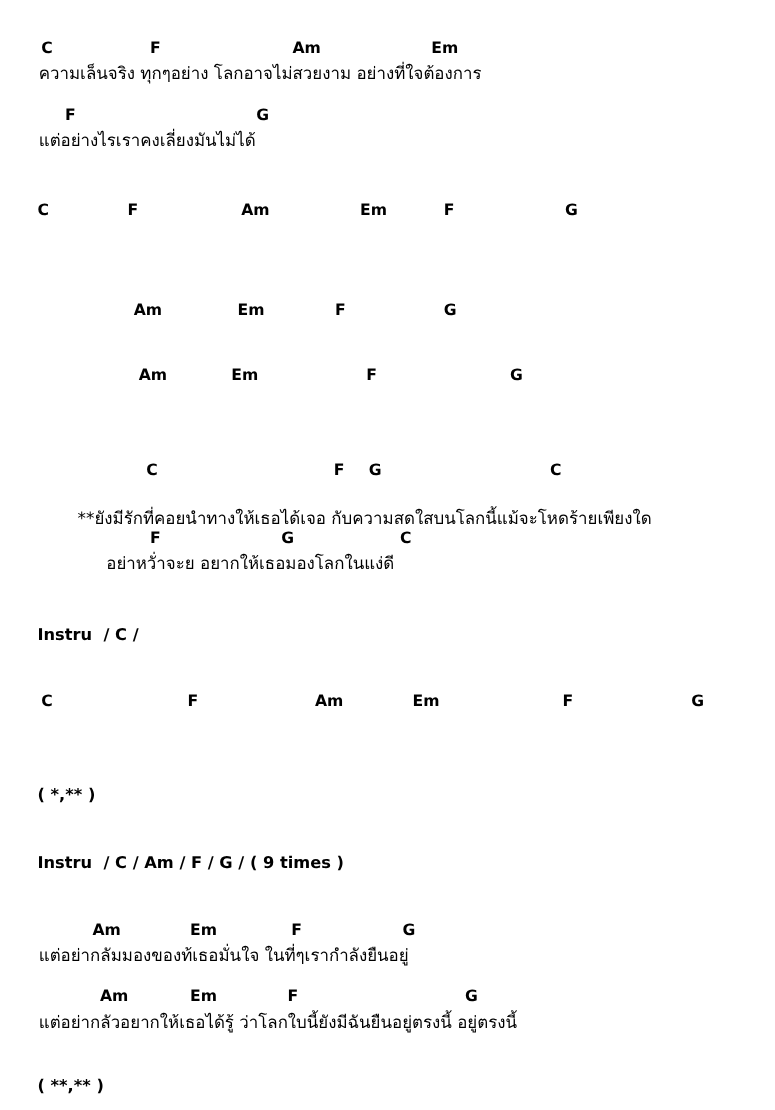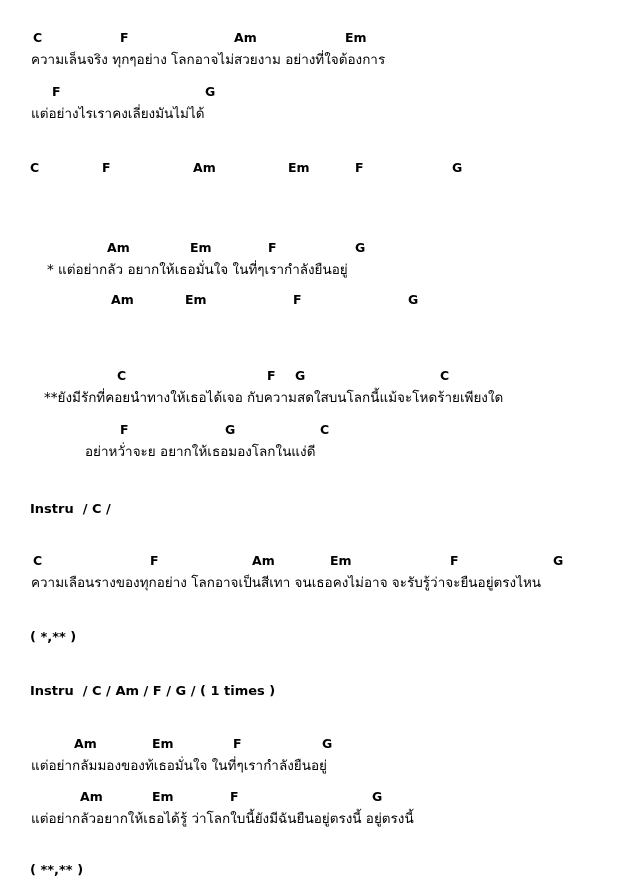--- a/index.html
+++ b/index.html
@@ -119,41 +119,38 @@
         <span class="chord" style="left: 452px;">G</span>
       </div>
     </div>
     <div class="block" style="top: 238px;">
       <div class="chordline">
         <span class="chord" style="left: 107px;">Am</span>
         <span class="chord" style="left: 190px;">Em</span>
         <span class="chord" style="left: 268px;">F</span>
         <span class="chord" style="left: 355px;">G</span>
       </div>
-      <div class="lyricline">
-        <span class="lyric" style="left: 47px;">* แต่อย่ากลัว อยากให้เธอมั่นใจ ในที่ๆเรากำลังยืนอยู่</span>
-      </div>
     </div>
     <div class="block" style="top: 290px;">
       <div class="chordline">
         <span class="chord" style="left: 111px;">Am</span>
         <span class="chord" style="left: 185px;">Em</span>
         <span class="chord" style="left: 293px;">F</span>
         <span class="chord" style="left: 408px;">G</span>
       </div>
     </div>
     <div class="block" style="top: 366px;">
       <div class="chordline">
         <span class="chord" style="left: 117px;">C</span>
         <span class="chord" style="left: 267px;">F</span>
         <span class="chord" style="left: 295px;">G</span>
         <span class="chord" style="left: 440px;">C</span>
       </div>
       <div class="lyricline">
-        <span class="lyric" style="left: 44px;">**ยังมีรักที่คอยนำทางให้เธอได้เจอ กับความสดใสบนโลกนี้แม้จะโหดร้ายเพียงใด</span>
+        <span class="lyric" style="left: 62px; margin-top: 18px;">**ยังมีรักที่คอยนำทางให้เธอได้เจอ กับความสดใสบนโลกนี้แม้จะโหดร้ายเพียงใด</span>
       </div>
     </div>
     <div class="block" style="top: 420px;">
       <div class="chordline">
         <span class="chord" style="left: 120px;">F</span>
         <span class="chord" style="left: 225px;">G</span>
         <span class="chord" style="left: 320px;">C</span>
       </div>
       <div class="lyricline">
         <span class="lyric" style="left: 85px;">อย่าหวั่าจะย อยากให้เธอมองโลกในแง่ดี</span>
@@ -164,29 +161,26 @@
     </div>
     <div class="block" style="top: 551px;">
       <div class="chordline">
         <span class="chord" style="left: 33px;">C</span>
         <span class="chord" style="left: 150px;">F</span>
         <span class="chord" style="left: 252px;">Am</span>
         <span class="chord" style="left: 330px;">Em</span>
         <span class="chord" style="left: 450px;">F</span>
         <span class="chord" style="left: 553px;">G</span>
       </div>
-      <div class="lyricline">
-        <span class="lyric" style="left: 31px;">ความเลือนรางของทุกอย่าง โลกอาจเป็นสีเทา จนเธอคงไม่อาจ จะรับรู้ว่าจะยืนอยู่ตรงไหน</span>
-      </div>
     </div>
     <div class="plainline" style="top: 626px;">
       <span class="plaintext" style="left: 30px;">( *,** )</span>
     </div>
     <div class="plainline" style="top: 680px;">
-      <span class="plaintext" style="left: 30px;">Instru  / C / Am / F / G / ( 1 times )</span>
+      <span class="plaintext" style="left: 30px;">Instru  / C / Am / F / G / ( 9 times )</span>
     </div>
     <div class="block" style="top: 734px;">
       <div class="chordline">
         <span class="chord" style="left: 74px;">Am</span>
         <span class="chord" style="left: 152px;">Em</span>
         <span class="chord" style="left: 233px;">F</span>
         <span class="chord" style="left: 322px;">G</span>
       </div>
       <div class="lyricline">
         <span class="lyric" style="left: 31px;">แต่อย่ากลัมมองของท้เธอมั่นใจ ในที่ๆเรากำลังยืนอยู่</span>

